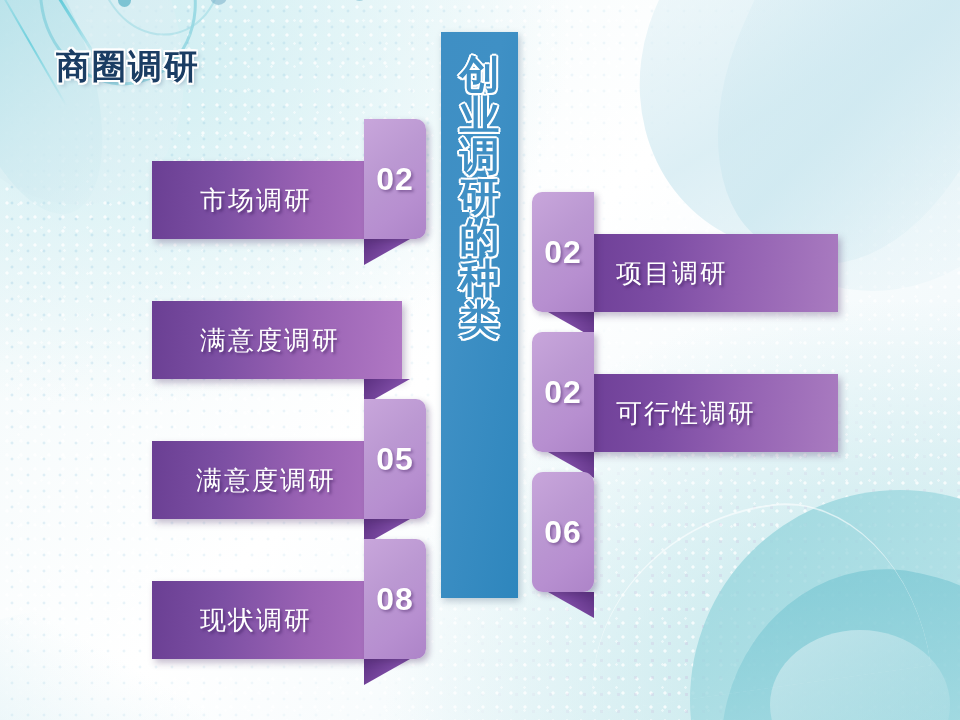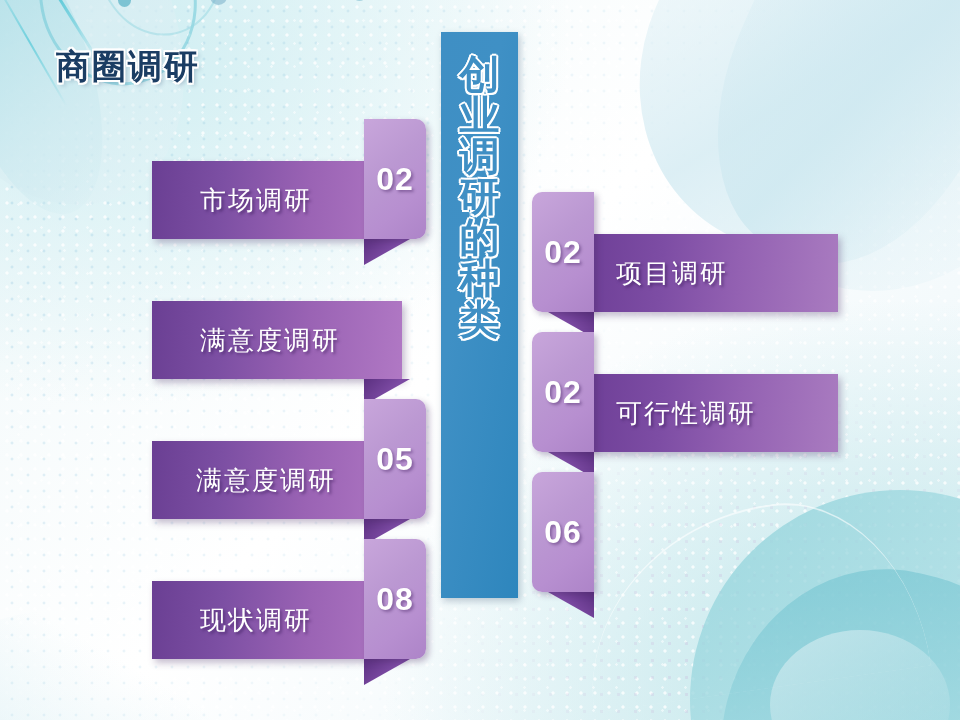--- a/index.html
+++ b/index.html
@@ -255,18 +255,18 @@
       <div class="bar-label">可行性调研</div>
     </div>
     <div class="fold fold-right" style="left:24px;top:100px;"></div>
     <div class="badge badge-right" style="left:8px;top:-20px;">
       <span class="num">02</span>
     </div>
   </div>
 
   <div class="item" style="left:524px;top:492px;width:300px;height:120px;">
     <div class="fold fold-right" style="left:24px;top:100px;"></div>
-    <div class="badge badge-right" style="left:8px;top:-20px;">
+    <div class="badge badge-right" style="left:8px;top:-20px;border-radius:11px;">
       <span class="num">06</span>
     </div>
   </div>
 
 </div>
 
 </body></html>

